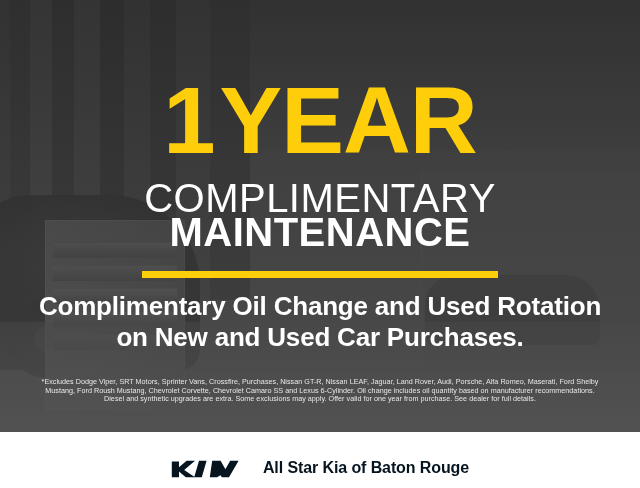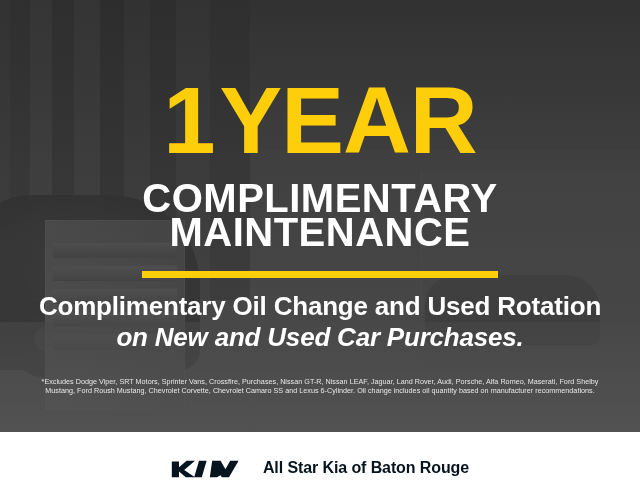--- a/index.html
+++ b/index.html
@@ -159,21 +159,21 @@
     white-space: nowrap;
   }
   .headline-year .num { letter-spacing: 4px; }
 
   .headline-line2 {
     position: absolute;
     left: 0; right: 0;
     top: 178px;
     font-size: 40px;
     line-height: 40px;
-    font-weight: bold;
+    font-weight: normal;
     letter-spacing: 0.5px;
     color: #ffffff;
   }
   .headline-line3 {
     position: absolute;
     left: 0; right: 0;
     top: 212px;
     font-size: 40px;
     line-height: 40px;
     font-weight: bold;
@@ -202,21 +202,20 @@
   }
   .sub-line2 {
     position: absolute;
     left: 0; right: 0;
     top: 322px;
     font-size: 26px;
     line-height: 30px;
     font-weight: bold;
     color: #ffffff;
     letter-spacing: -0.2px;
-    font-style: italic;
   }
 
   .disclaimer {
     position: absolute;
     left: 12px;
     right: 12px;
     top: 378px;
     font-size: 7.2px;
     line-height: 8.6px;
     color: #e8e8e8;
@@ -287,20 +286,21 @@
     <div class="headline-line3">MAINTENANCE</div>
 
     <div class="divider"></div>
 
     <div class="sub-line1">Complimentary Oil Change and Used Rotation</div>
     <div class="sub-line2">on New and Used Car Purchases.</div>
 
     <div class="disclaimer">
       <div>*Excludes Dodge Viper, SRT Motors, Sprinter Vans, Crossfire, Purchases, Nissan GT-R, Nissan LEAF, Jaguar, Land Rover, Audi, Porsche, Alfa Romeo, Maserati, Ford Shelby</div>
       <div>Mustang, Ford Roush Mustang, Chevrolet Corvette, Chevrolet Camaro SS and Lexus 6-Cylinder. Oil change includes oil quantity based on manufacturer recommendations.</div>
+      <div>Diesel and synthetic upgrades are extra. Some exclusions may apply. Offer valid for one year from purchase. See dealer for full details.</div>
     </div>
 
   </div>
 
   <div class="footer">
     <div class="footer-inner">
       <svg class="kia-logo" width="74" height="20" viewBox="0 0 370 100" aria-hidden="true">
         <g fill="#05141F">
 
           <path d="M4,18 L40,18 L40,46 L78,14 L120,14 L66,60 L120,96 L74,96 L40,68 L40,96 L4,96 Z"></path>

